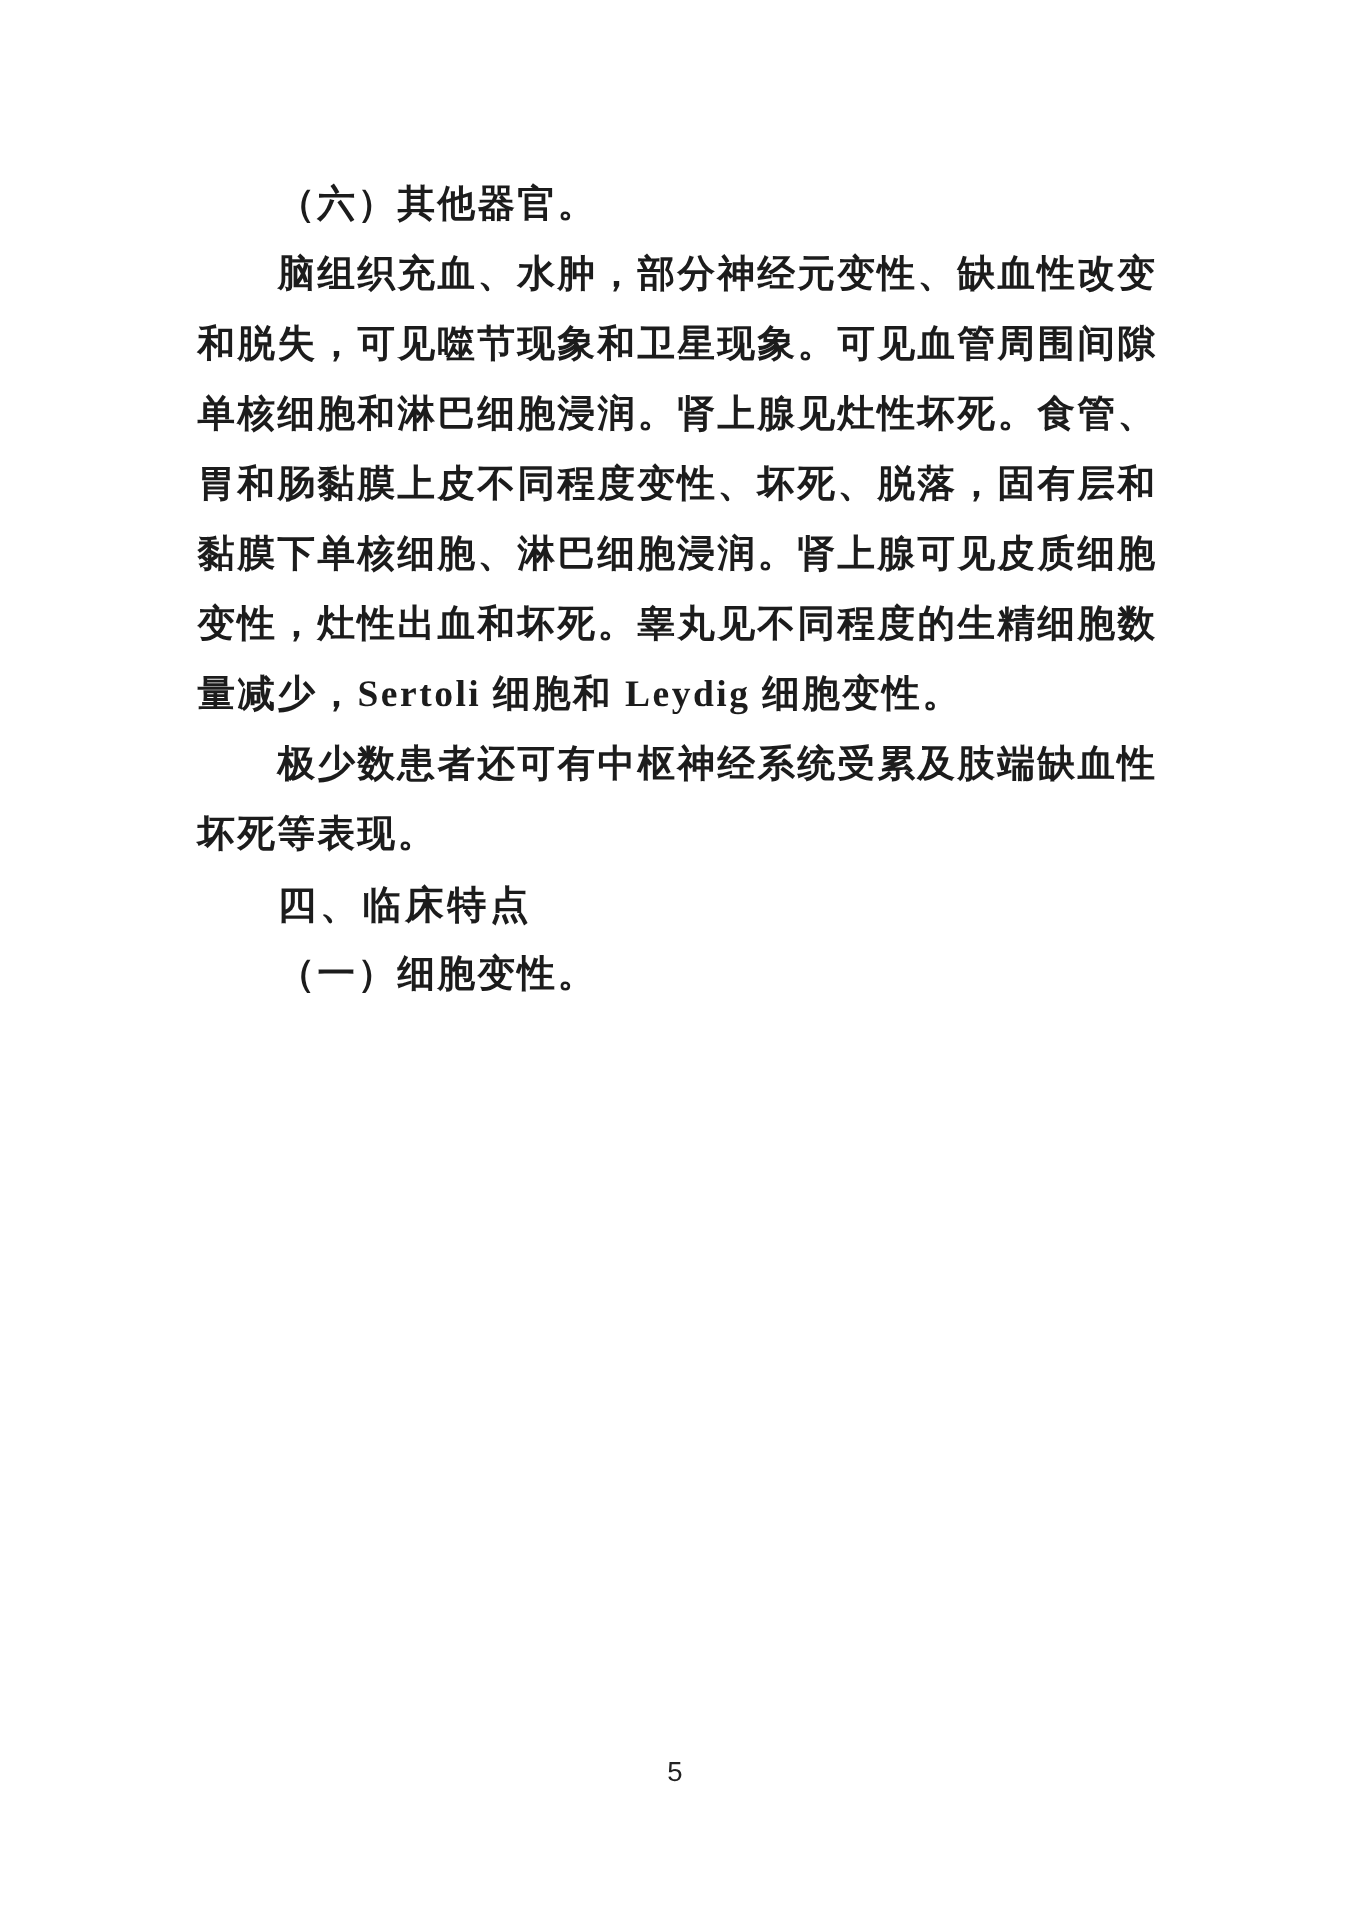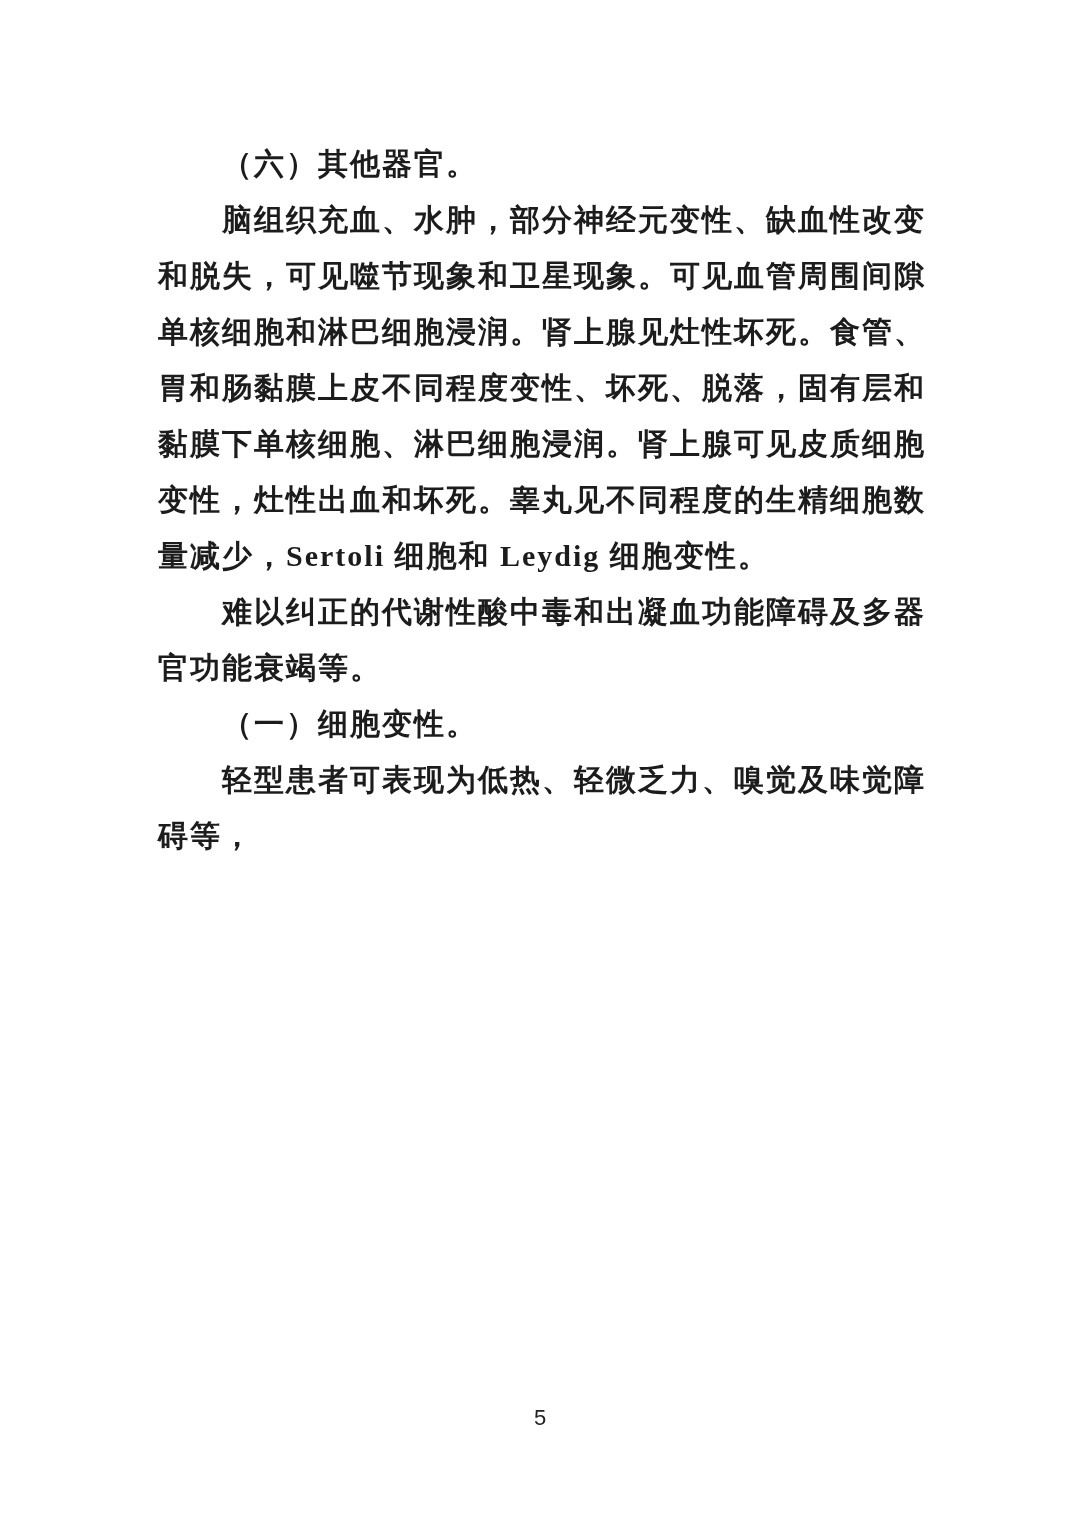--- a/index.html
+++ b/index.html
@@ -55,18 +55,18 @@
     color: #222222;
   }
 </style>
 </head>
 <body>
 
 <div class="page">
   <div class="content">
     <p class="sub">（六）其他器官。</p>
     <p class="body">脑组织充血、水肿，部分神经元变性、缺血性改变和脱失，可见噬节现象和卫星现象。可见血管周围间隙单核细胞和淋巴细胞浸润。肾上腺见灶性坏死。食管、胃和肠黏膜上皮不同程度变性、坏死、脱落，固有层和黏膜下单核细胞、淋巴细胞浸润。肾上腺可见皮质细胞变性，灶性出血和坏死。睾丸见不同程度的生精细胞数量减少，Sertoli 细胞和 Leydig 细胞变性。</p>
-    <p class="body">难以纠正的代谢性酸中毒和出凝血功能障碍及多器官功能衰竭等。</p>
+    <p class="body">极少数患者还可有中枢神经系统受累及肢端缺血性坏死等表现。</p>
+    <h2 class="heading">四、临床特点</h2>
     <p class="sub">（一）细胞变性。</p>
-    <p class="body">轻型患者可表现为低热、轻微乏力、嗅觉及味觉障碍等，</p>
   </div>
   <div class="page-number">5</div>
 </div>
 
 </body></html>

